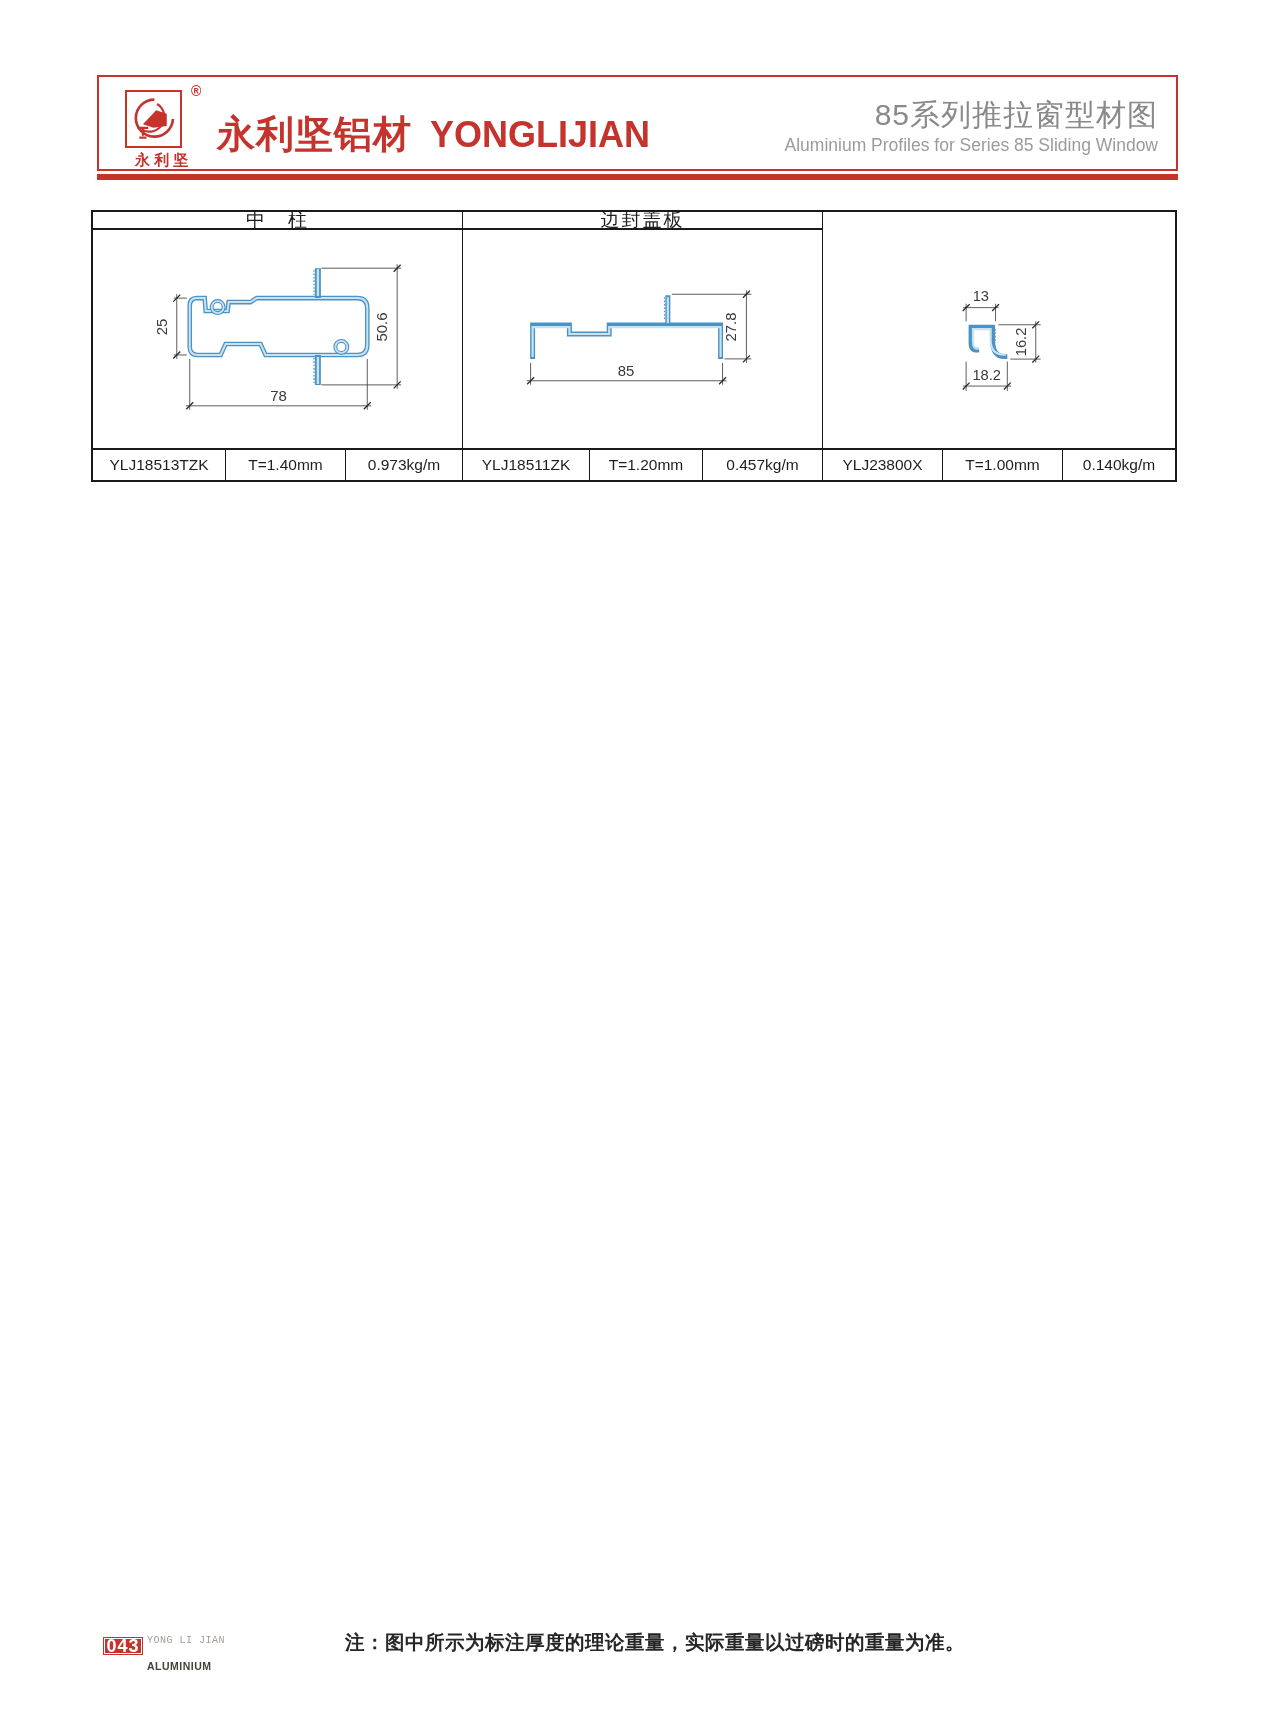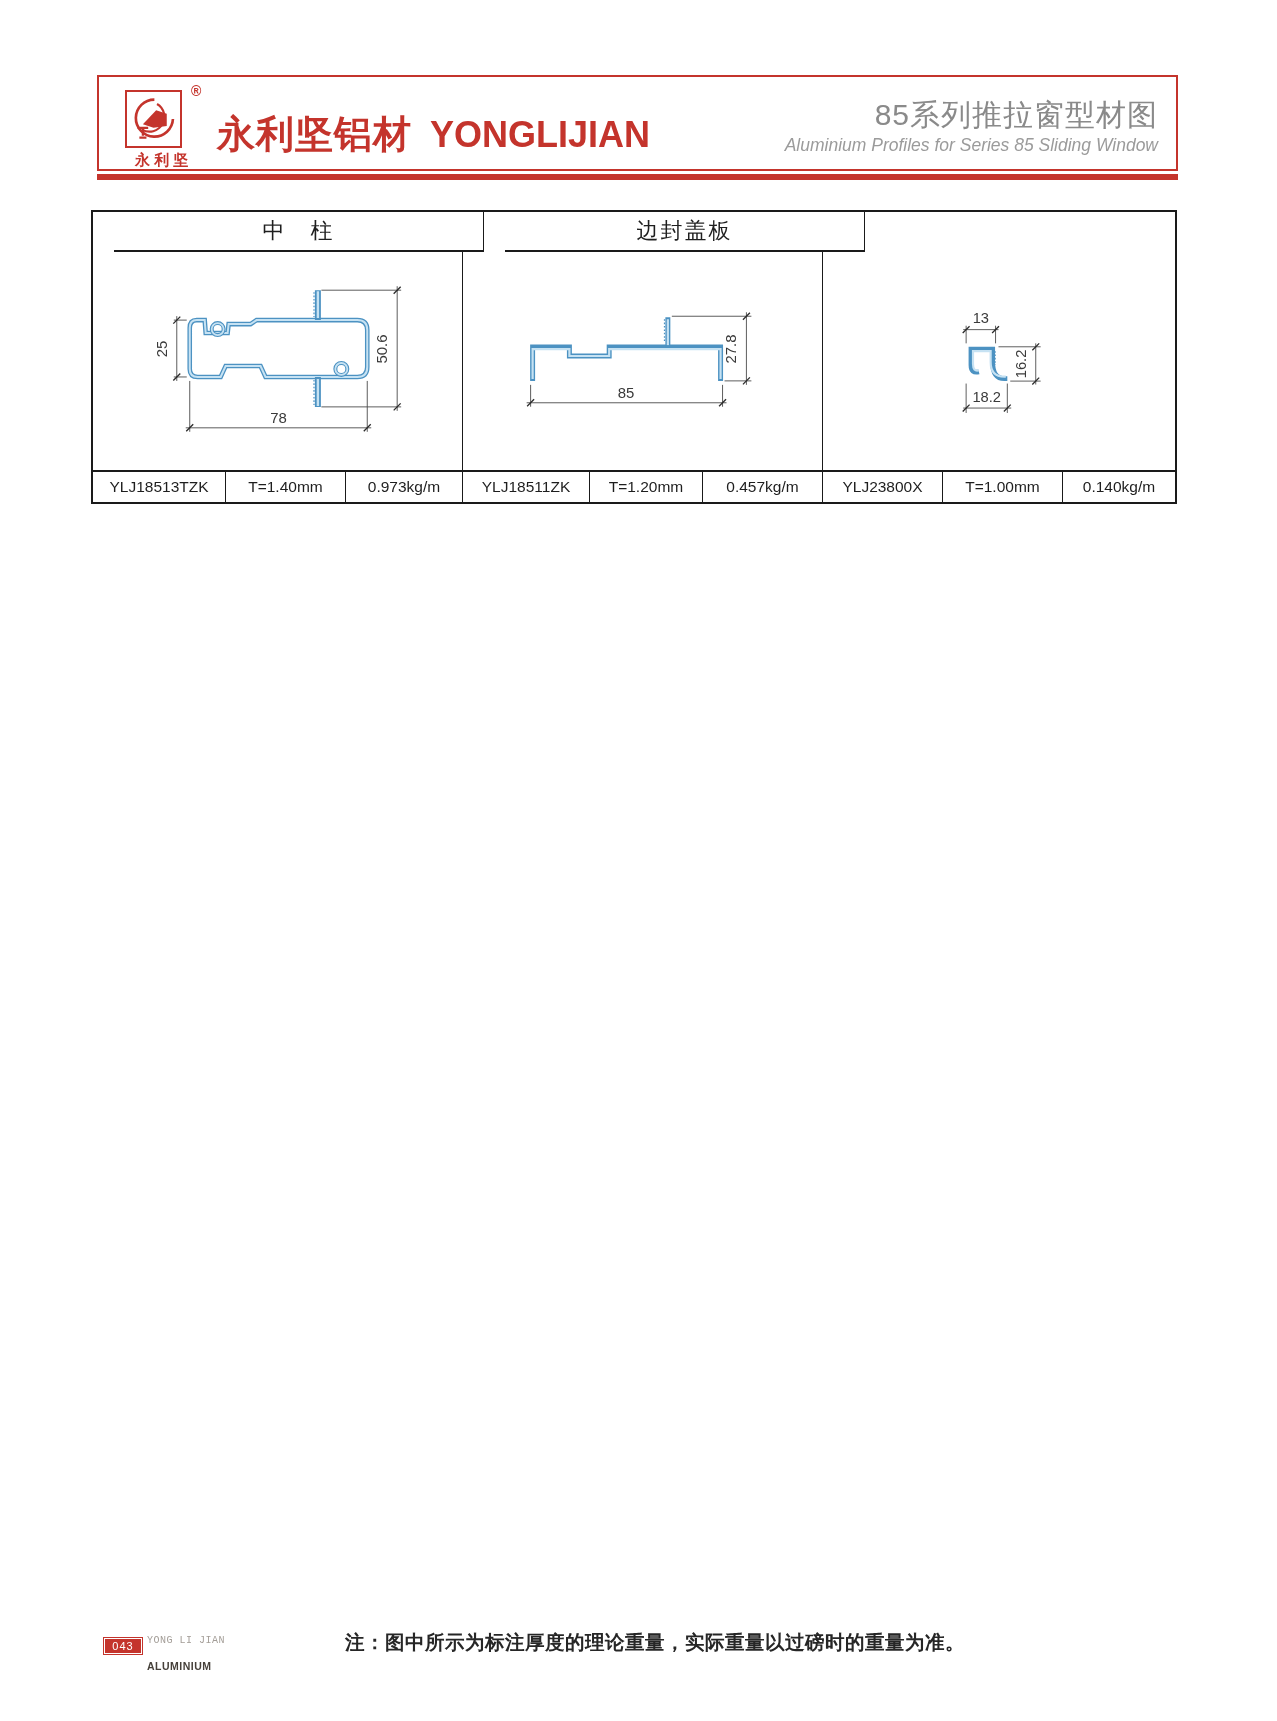--- a/index.html
+++ b/index.html
@@ -33,35 +33,35 @@
   .brand-line{
     position:absolute;left:118px;bottom:9px;
     display:flex;align-items:baseline;gap:18px;color:#c4342c;
   }
   .brand-cn{font-size:38px;font-weight:bold;letter-spacing:1px;}
   .brand-en{font-size:36px;font-weight:bold;letter-spacing:0px;}
   .title-block{
     position:absolute;right:18px;top:21px;text-align:right;
   }
   .title-cn{font-size:30px;color:#8a8a8a;letter-spacing:1px;line-height:34px;}
-  .title-en{font-size:17.5px;color:#9b9b9b;line-height:22px;margin-top:2px;font-style:italic;}
+  .title-en{font-size:17.5px;color:#9b9b9b;line-height:22px;margin-top:2px;}
   .red-rule{
     left:97px;top:174px;width:1081px;height:6px;background:#c4342c;
   }
 
   
   .spec-table{
     left:91px;top:210px;width:1086px;
     border:2px solid #1a1a1a;box-sizing:border-box;
   }
   .t-row{display:flex;}
   .h-cell{
-    height:40px;box-sizing:border-box;
+    height:18px;box-sizing:border-box;
     display:flex;align-items:center;justify-content:center;
-    font-size:22px;color:#1e1e1e;letter-spacing:2px;margin-left:21px;
+    font-size:19px;color:#1e1e1e;letter-spacing:2px;
   }
   .d-cell{
     height:218px;box-sizing:border-box;overflow:hidden;
   }
   .b-cell{
     height:32px;box-sizing:border-box;
     display:flex;align-items:center;justify-content:center;
     font-size:15.5px;color:#1e1e1e;border-top:2px solid #1a1a1a;
   }
   .br1{border-right:1px solid #1a1a1a;}
@@ -75,21 +75,21 @@
   .dimline{stroke:#4a4a4a;stroke-width:0.9;fill:none;}
   .tick{stroke:#2a2a2a;stroke-width:1.3;}
   .serr{stroke:#4c92c2;stroke-width:1.2;stroke-dasharray:1.6 1.8;fill:none;}
   .dimtext{fill:#3a3a3a;font-size:15px;font-family:"Liberation Sans","DejaVu Sans",sans-serif;}
 
   
   .page-badge{
     left:103px;top:1637px;width:40px;height:18px;background:#c4342c;
     display:flex;align-items:center;justify-content:center;
     box-shadow:inset 0 0 0 1px #c4342c, inset 0 0 0 2px #ffffff;
-    color:#fff;font-size:11px;font-weight:normal;letter-spacing:1px;
+    color:#fff;font-size:18px;font-weight:bold;letter-spacing:1px;
   }
   .footer-brand{left:147px;top:1636px;line-height:1;}
   .footer-brand .l1{font-size:10px;color:#a39d97;letter-spacing:0.5px;font-family:Liberation Mono, monospace;}
   .footer-brand .l2{font-size:10.5px;color:#46403a;font-weight:bold;letter-spacing:0.5px;margin-top:15px;}
   .footer-note{
     left:345px;top:1629px;font-size:19.5px;font-weight:600;color:#262626;
     letter-spacing:0.5px;
   }
 </style>
 </head>

